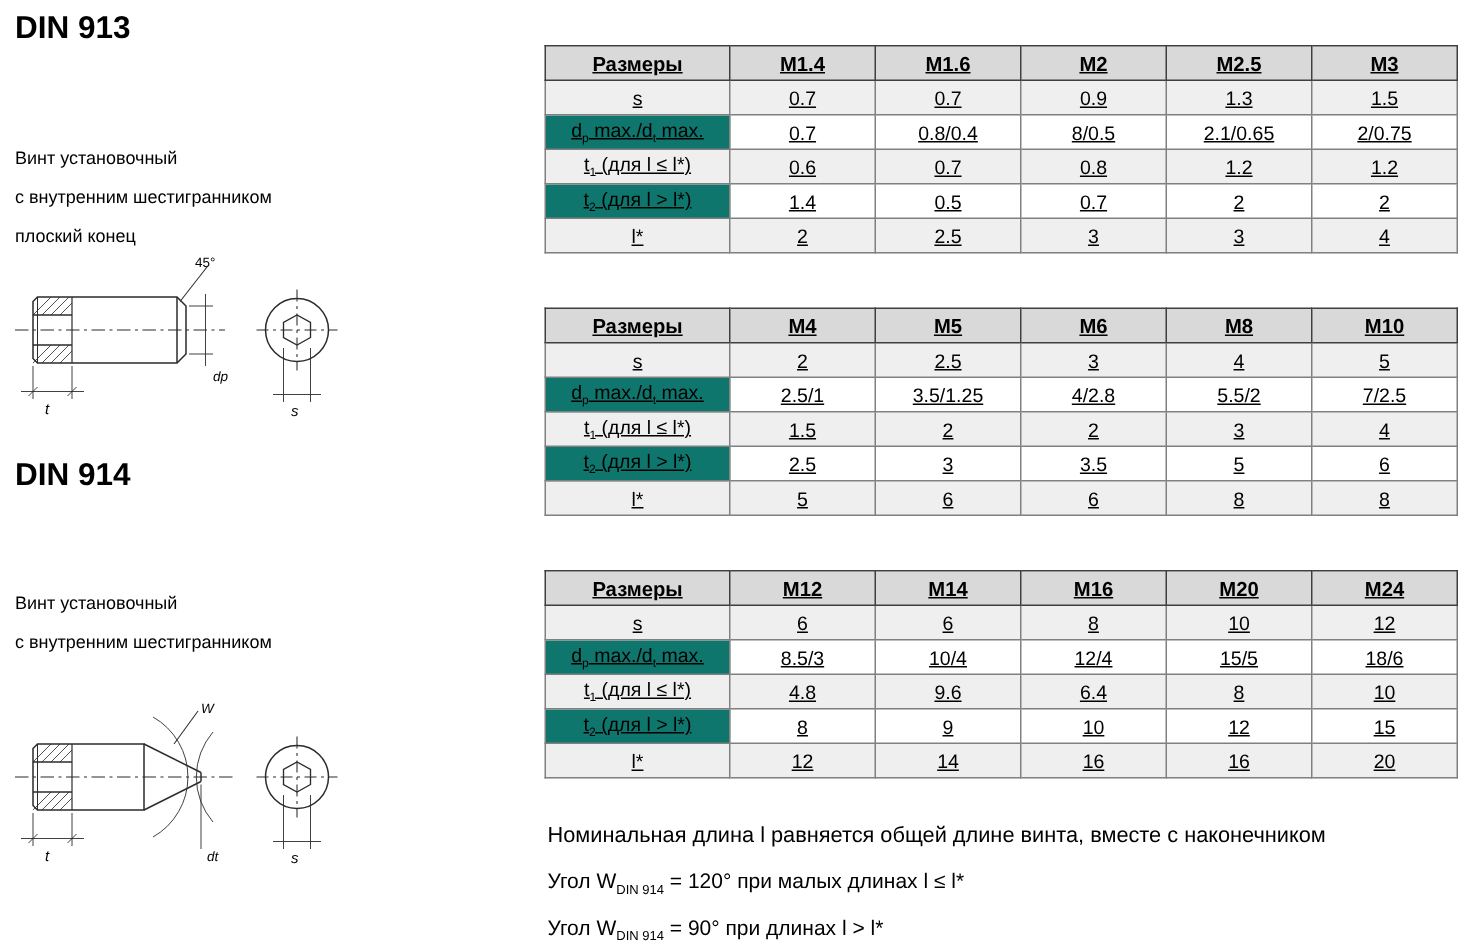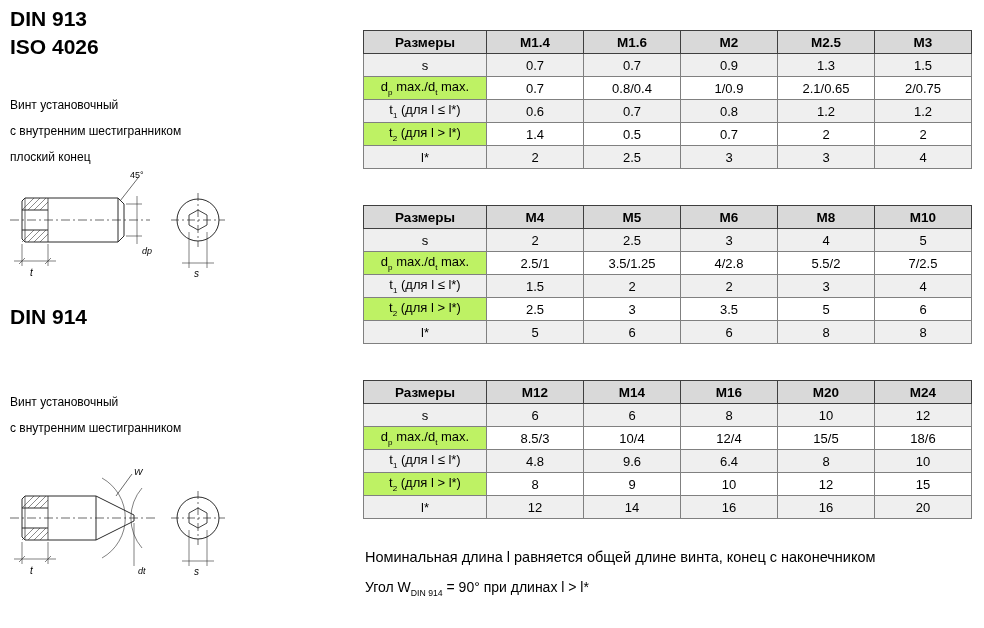--- a/index.html
+++ b/index.html
@@ -9,48 +9,47 @@
   }
   .code-block{position:absolute;left:10px;font-size:21px;font-weight:bold;line-height:28px;}
   .desc-block{position:absolute;left:10px;font-size:12px;line-height:26px;}
   #codes1{top:5px;}
   #desc1{top:92px;}
   #codes2{top:303px;}
   #desc2{top:389px;}
   #drawing1{position:absolute;left:6px;top:168px;}
   #drawing2{position:absolute;left:6px;top:466px;}
   #tables-col{position:absolute;left:363px;top:30px;width:608px;}
-  table{border-collapse:collapse;table-layout:fixed;width:608px;margin:0 0 36px 0;}
+  table{border-collapse:collapse;table-layout:fixed;width:608px;margin:0 0 36px 0;text-decoration:underline;}
   col.c0{width:123px;}
   col.cn{width:97px;}
   th,td{
     border:1px solid var(--tborder,#808080);height:23px;text-align:center;
     font-size:13px;font-weight:normal;padding:0 2px;box-sizing:border-box;white-space:nowrap;
   }
   thead th{
     background:var(--header-bg,#d9d9d9);font-weight:bold;font-size:13.5px;
     border:1px solid var(--hborder,#3f3f3f);
   }
-  tbody th{background:#bef264;}
+  tbody th{background:#0f766e;}
   tbody td{background:#fff;}
   tr.shaded th,tr.shaded td{background:var(--shaded-bg,#efefef);}
   sub{font-size:0.62em;}
   #notes{position:absolute;left:365px;top:549px;font-size:14.5px;line-height:17px;}
   #notes p{margin:0 0 13px 0;}
   #notes p.angle-note{margin:0 0 8px 0;font-size:14px;}
   svg text{fill:#000;stroke:none;font-family:"Liberation Sans",sans-serif;}
 </style>
 </head>
 <body>
 
 <div id="root">
 
   <div id="codes1" class="code-block">
     <div>DIN 913</div>
-    <div>ISO 4026</div>
   </div>
 
   <div id="desc1" class="desc-block">
     <div>Винт установочный</div>
     <div>с внутренним шестигранником</div>
     <div>плоский конец</div>
   </div>
 
   <svg id="drawing1" width="240" height="112" viewBox="0 0 240 112">
     <g stroke="#2b2b2b" stroke-width="1" fill="none">
@@ -191,21 +190,21 @@
             <td>0.7</td>
             <td>0.7</td>
             <td>0.9</td>
             <td>1.3</td>
             <td>1.5</td>
           </tr>
           <tr>
             <th><span>d</span><sub>p</sub><span> max./d</span><sub>t</sub><span> max.</span></th>
             <td>0.7</td>
             <td>0.8/0.4</td>
-            <td>1/0.9</td>
+            <td>8/0.5</td>
             <td>2.1/0.65</td>
             <td>2/0.75</td>
           </tr>
           <tr class="shaded">
             <th><span>t</span><sub>1</sub><span> (для l ≤ l*)</span></th>
             <td>0.6</td>
             <td>0.7</td>
             <td>0.8</td>
             <td>1.2</td>
             <td>1.2</td>
@@ -348,17 +347,18 @@
             <td>14</td>
             <td>16</td>
             <td>16</td>
             <td>20</td>
           </tr>
         </tbody>
       </table>
   </div>
 
   <div id="notes">
-    <p>Номинальная длина l равняется общей длине винта, конец с наконечником</p>
+    <p>Номинальная длина l равняется общей длине винта, вместе с наконечником</p>
+    <p class="angle-note"><span>Угол W</span><sub>DIN 914</sub><span> = 120° при малых длинах l ≤ l*</span></p>
     <p class="angle-note"><span>Угол W</span><sub>DIN 914</sub><span> = 90° при длинах l &gt; l*</span></p>
   </div>
 
 </div>
 
 </body></html>

